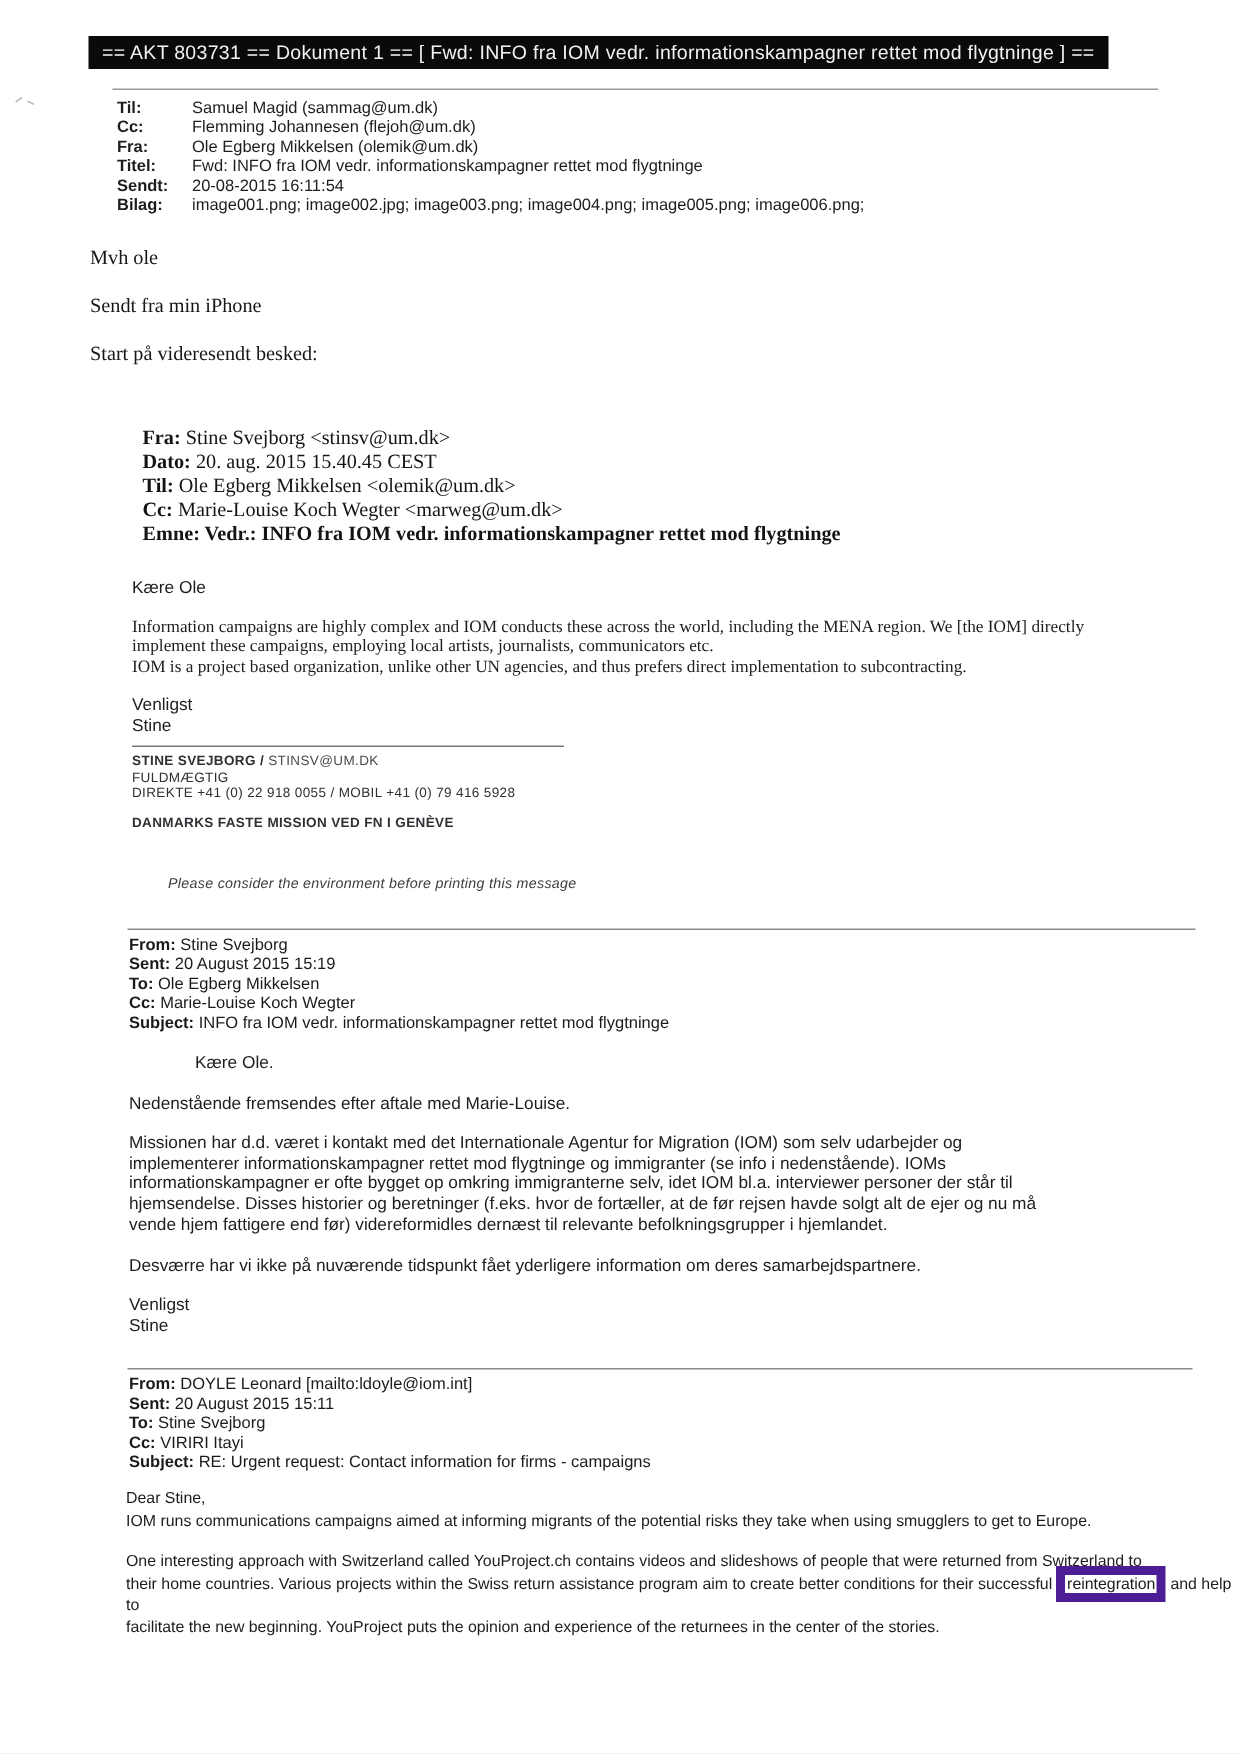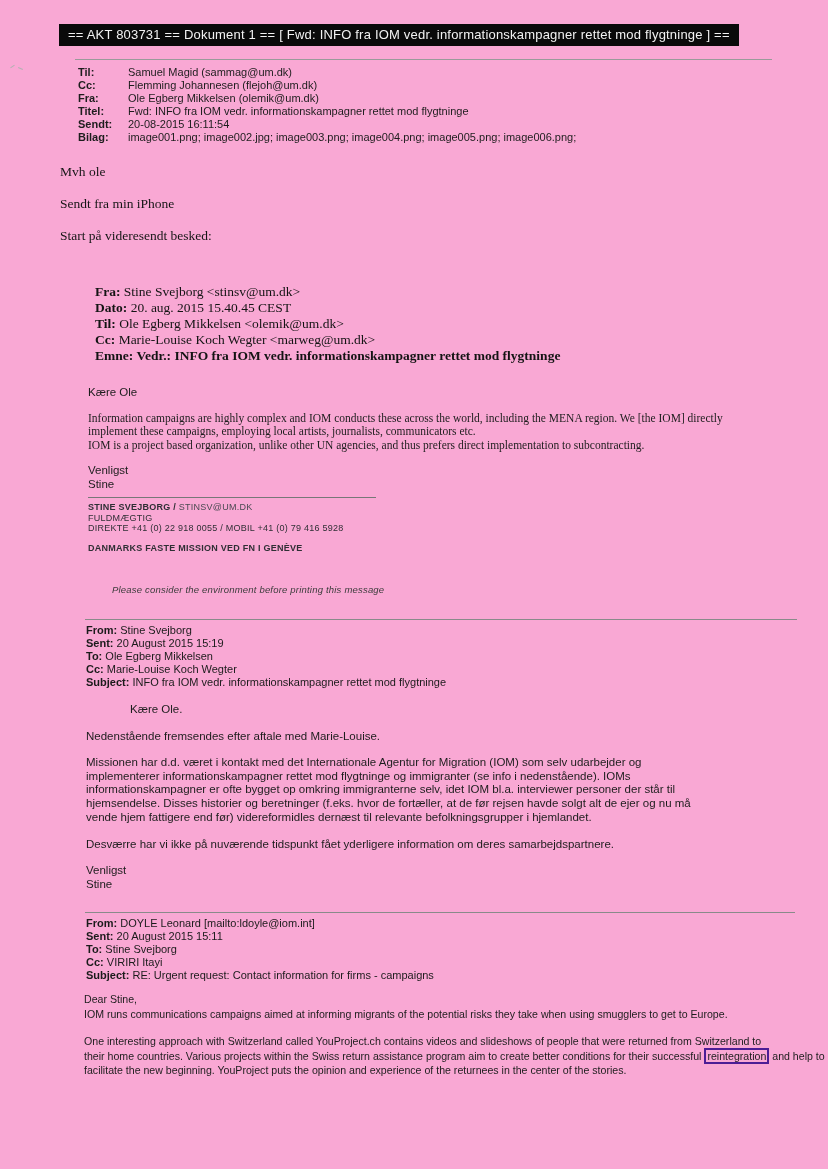--- a/index.html
+++ b/index.html
@@ -1,20 +1,20 @@
 <!DOCTYPE html>
 <html><head>
 <meta charset="utf-8">
 <style>
   html,body{margin:0;padding:0;background:#e8e8e8;}
   .page{
     position:relative;
     width:828px;height:1169px;
     margin:0 auto;
-    background:#f9a8d4;
+    background:#ffffff;
     overflow:hidden;
     font-family:"Liberation Sans", sans-serif;
     color:#1d1d1d;
   }
   
   .banner{
     display:inline-block;
     margin:24px 0 0 59px;
     background:#0a0a0a;
     color:#f2f2f2;
@@ -77,21 +77,21 @@
   .greet2{margin:14px 0 0 86px;padding-left:44px;}
   .p3{margin:13px 0 0 86px;}
   .p4{margin:13px 0 0 86px;white-space:pre-wrap;width:745px;line-height:13.7px;}
   .p5{margin:13px 0 0 86px;}
   .signoff2{margin:13px 0 0 86px;}
 
   
   .body-small{font-size:10.6px;line-height:15px;color:#1d1d1d;}
   .p6{margin:10px 0 0 84px;white-space:pre-wrap;width:748px;}
   .p7{margin:12px 0 0 84px;white-space:pre-wrap;width:748px;line-height:14.5px;}
-  .boxed{border:2px solid #4c1d95;padding:0 1px;}
+  .boxed{border:6px solid #4c1d95;padding:0 1px;}
 </style>
 </head>
 <body>
 
 <div class="page">
 
   
   <div class="banner">== AKT 803731 == Dokument 1 == [ Fwd: INFO fra IOM vedr. informationskampagner rettet mod flygtninge ] ==</div>
 
   

